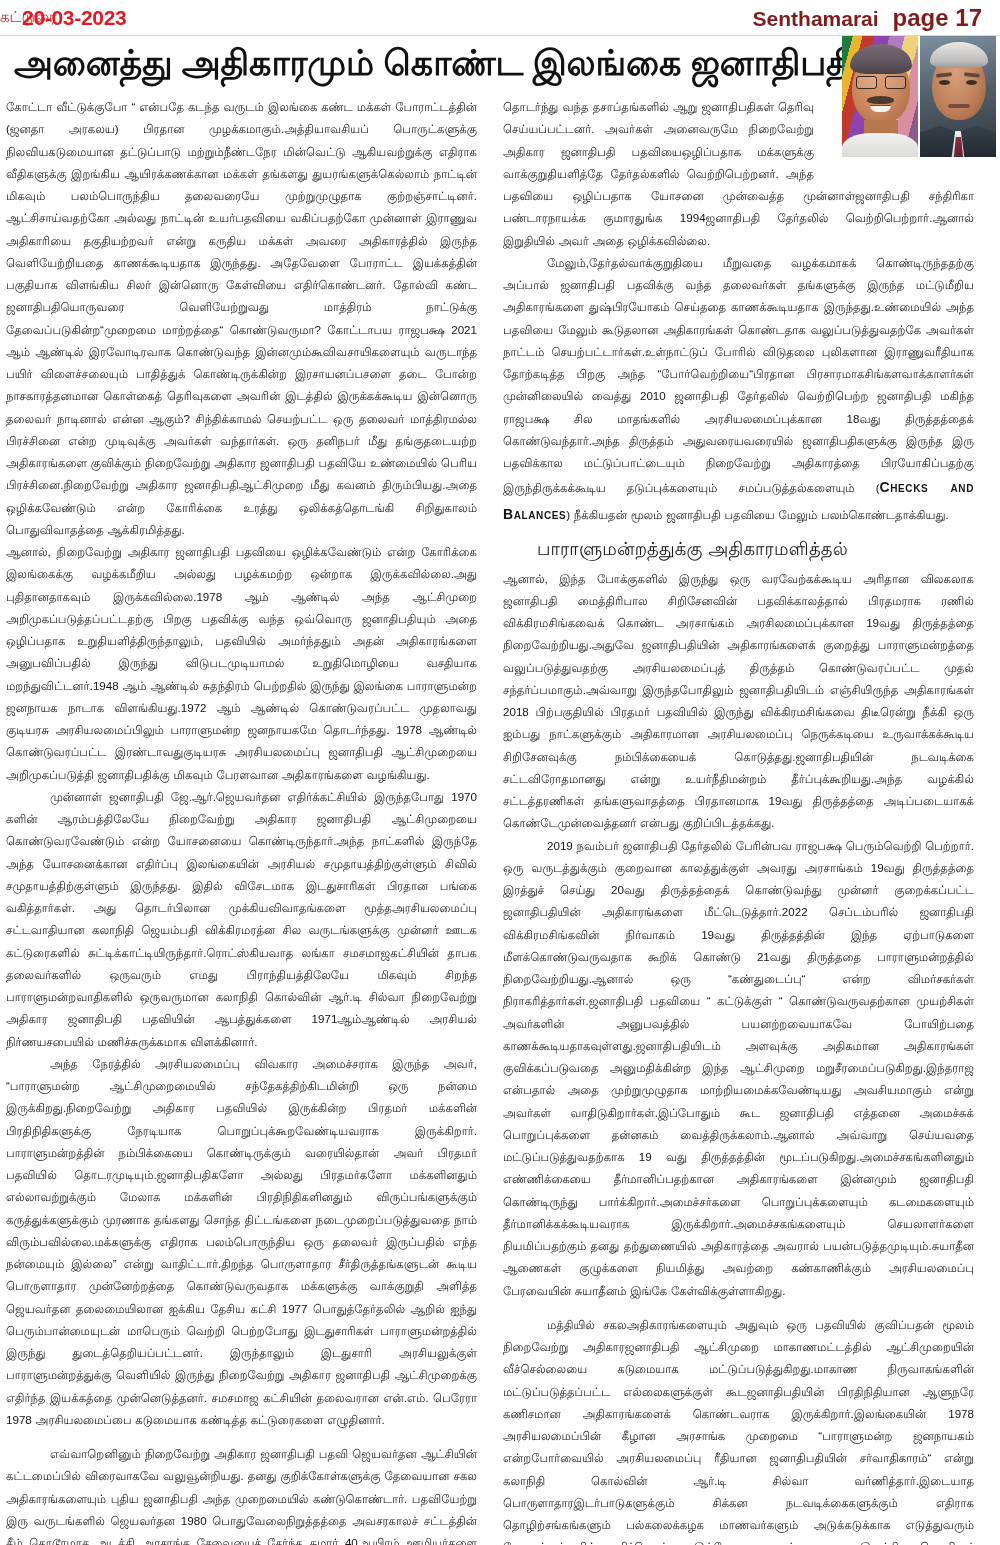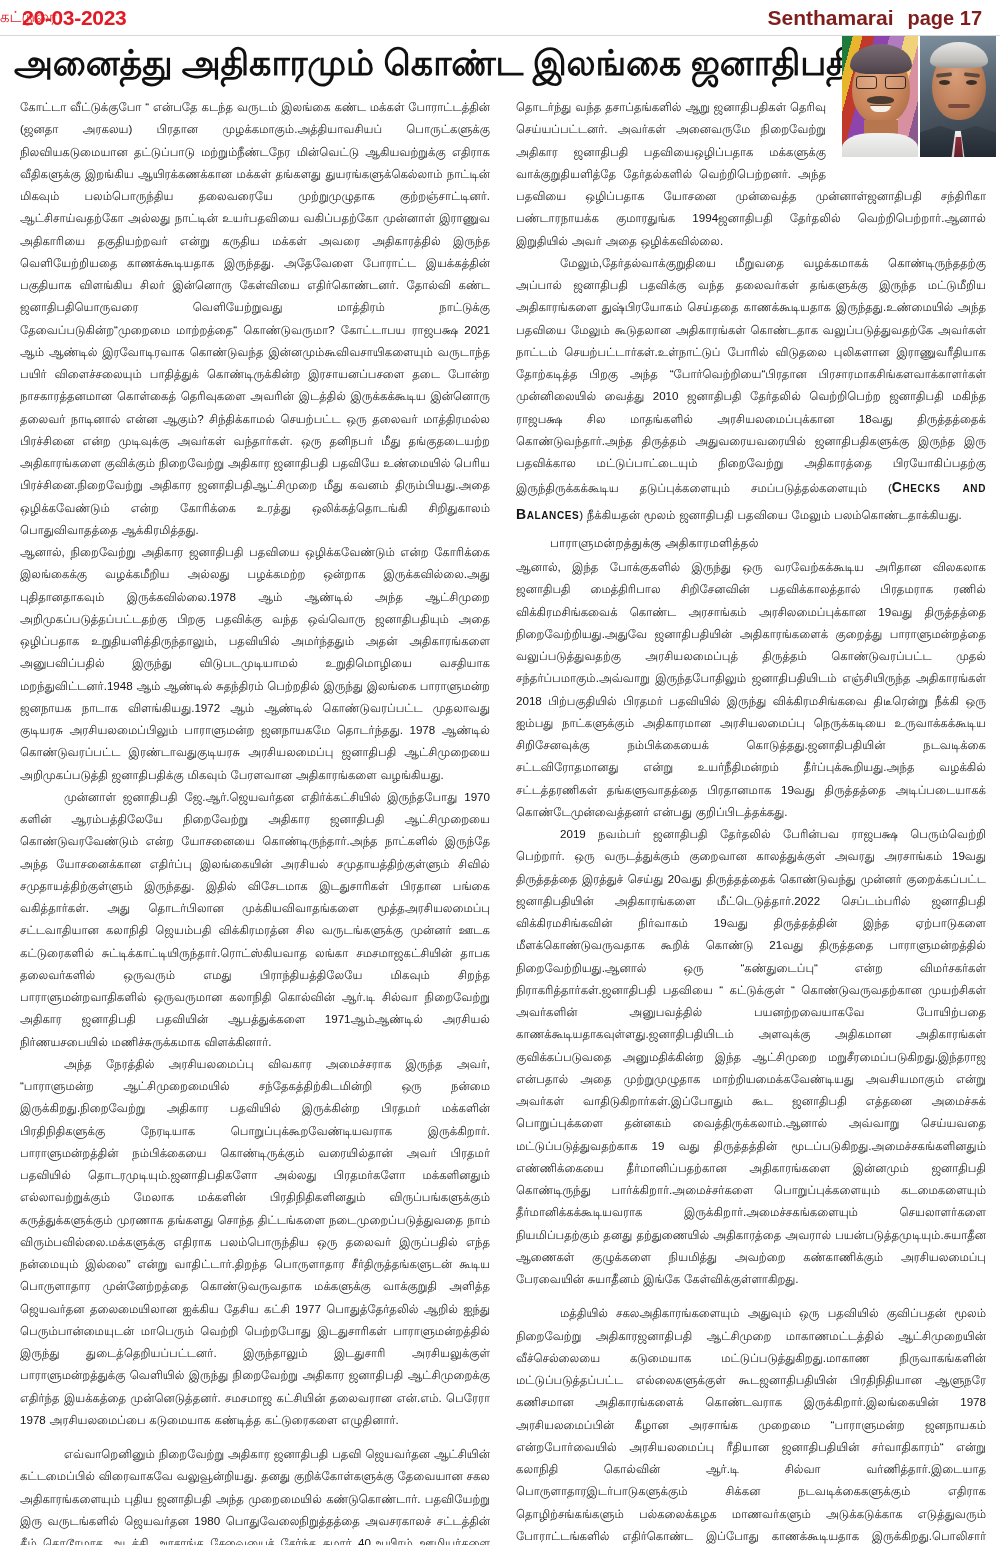--- a/index.html
+++ b/index.html
@@ -49,21 +49,21 @@
     margin-left: auto;
     color: #7f1d1d;
     font-weight: bold;
     font-size: 21px;
     white-space: nowrap;
     display: flex;
     align-items: baseline;
     gap: 14px;
     z-index: 2;
   }
-  .masthead-page { font-size: 20px; }
+  .masthead-page { font-size: 24px; }
 
   
   .headline-row {
     position: relative;
     padding: 6px 0 4px 0;
     height: 56px;
   }
   .headline {
     font-size: 35px;
     font-weight: bold;
@@ -188,21 +188,21 @@
   }
   .tie-b {
     position: absolute; left: 34px; bottom: 0; width: 9px; height: 20px;
     background: linear-gradient(180deg, #8f2f3a 0%, #63202a 100%);
     clip-path: polygon(20% 0, 80% 0, 100% 100%, 0 100%);
   }
 
   
   .body-area {
     position: relative;
-    padding: 4px 14px 0 20px;
+    padding: 4px 14px 0 6px;
     height: 1447px;
   }
   .columns {
     display: flex;
     gap: 26px;
     height: 100%;
   }
   .col {
     width: 471px;
     font-size: 11.6px;
@@ -224,21 +224,21 @@
   
   .col-1 .flow-start { }
   .photo-spacer {
     float: right;
     width: 160px;
     height: 72px;
     shape-outside: border-box;
   }
 
   .subhead {
-    font-size: 12px;
+    font-size: 18px;
     font-weight: normal;
     color: #141414;
     margin: 4px 0 1px 0;
     padding-left: 34px;
     text-align: left;
     letter-spacing: 0.2px;
   }
 
   .smallcaps {
     font-variant: small-caps;

